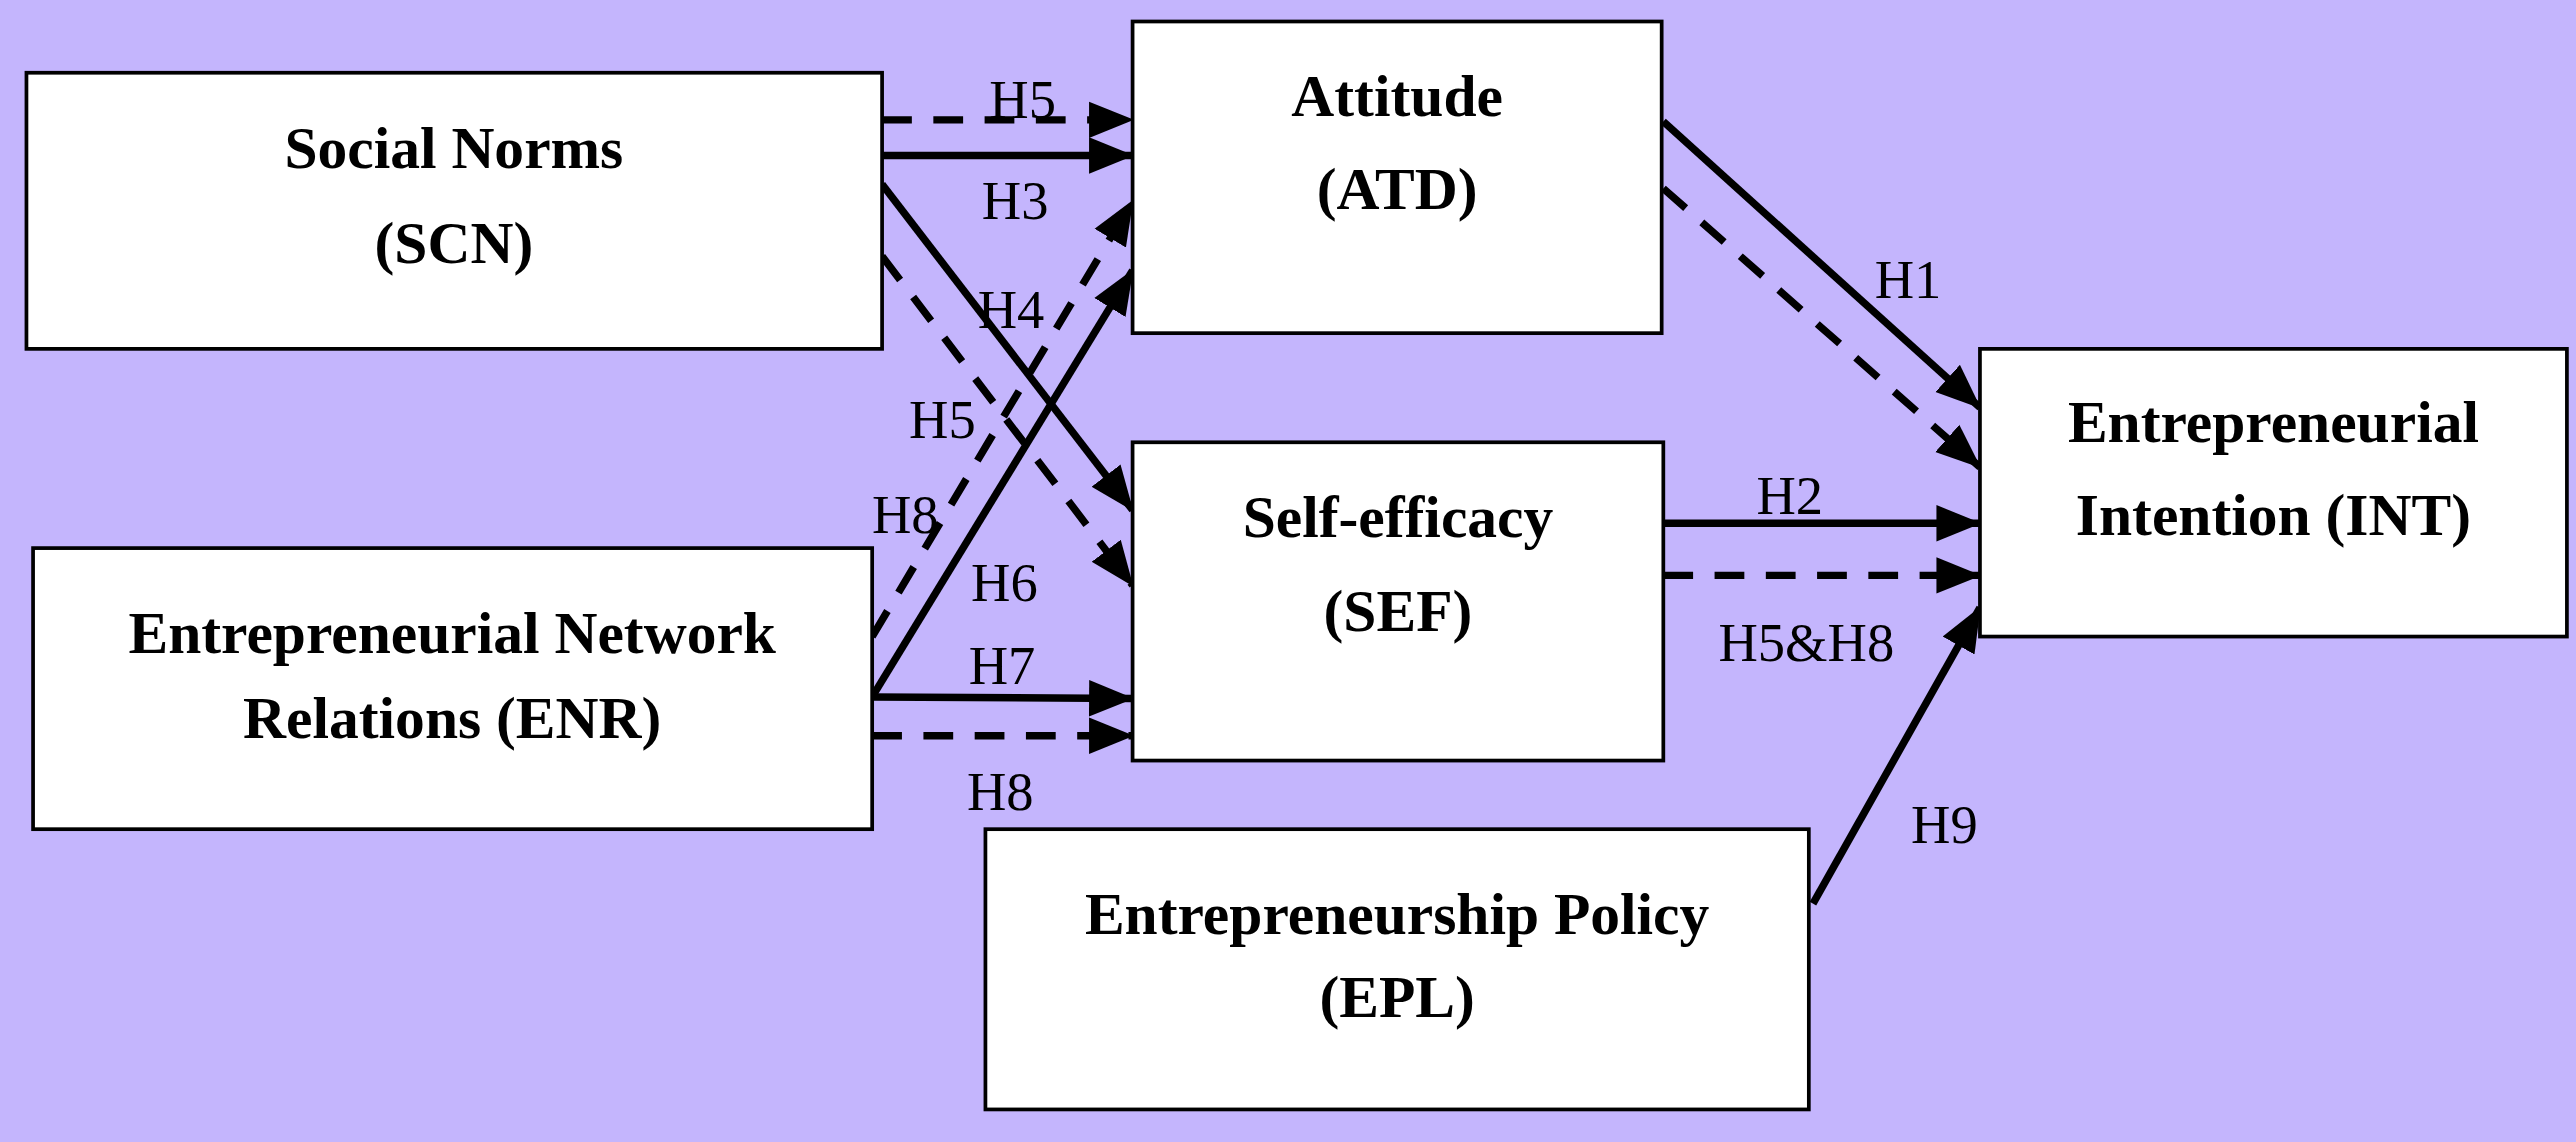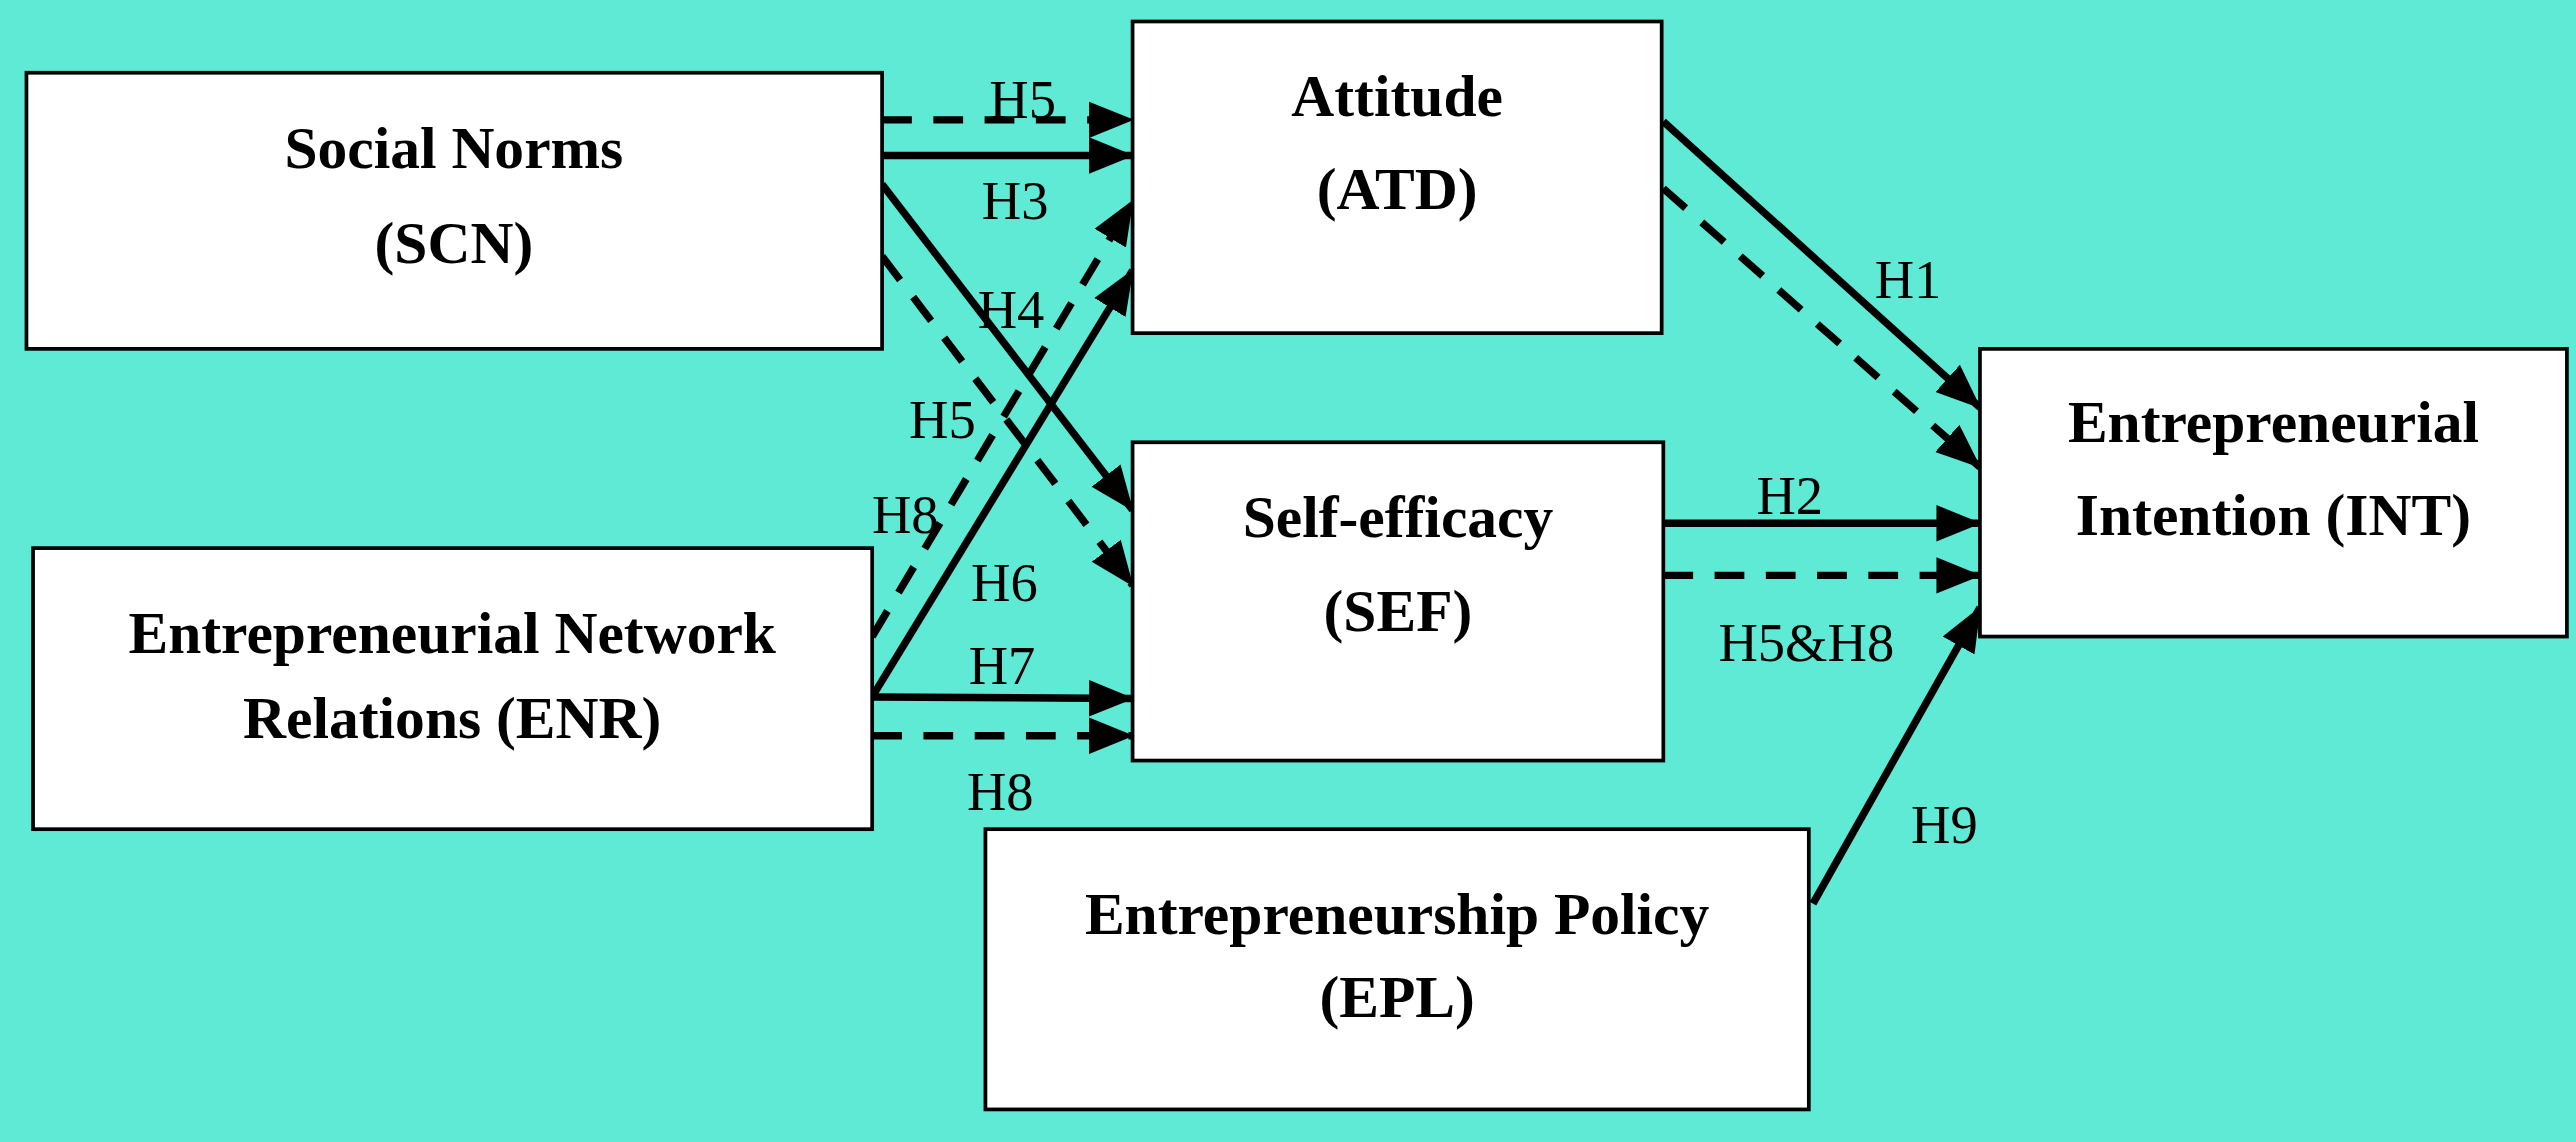--- a/index.html
+++ b/index.html
@@ -4,21 +4,21 @@
 <style>
   html, body {
     margin: 0;
     padding: 0;
     background: #ffffff;
   }
   .stage {
     width: 100%;
     max-width: 2576px;
     margin: 0 auto;
-    background: #5eead4;
+    background: #c4b5fd;
   }
   svg { display: block; width: 100%; height: auto; }
 
   .node-rect {
     fill: #ffffff;
     stroke: #000000;
     stroke-width: 4.5;
   }
   .node-line1, .node-line2 {
     font-family: "Liberation Serif", "DejaVu Serif", serif;

